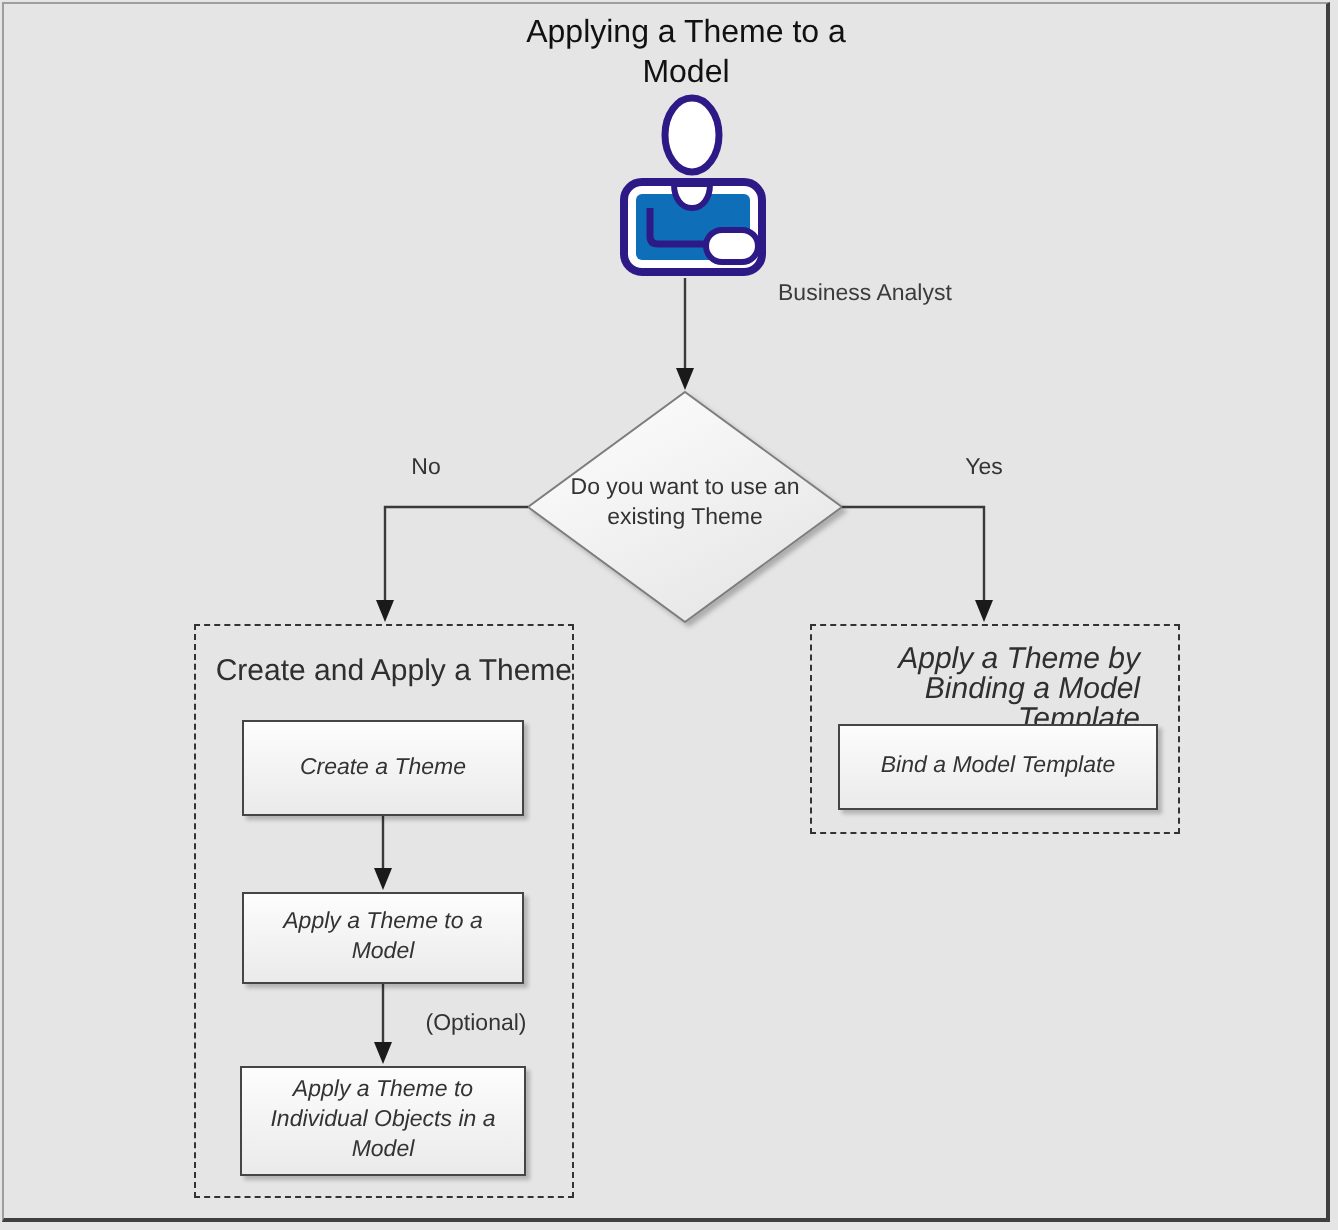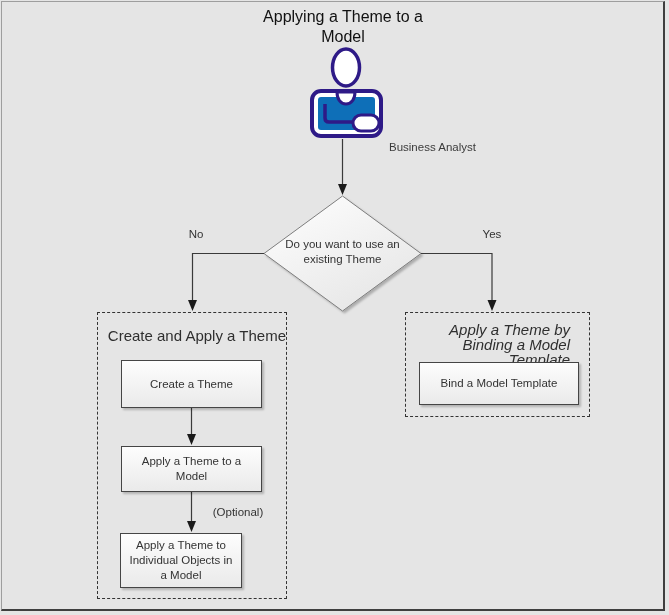--- a/index.html
+++ b/index.html
@@ -25,45 +25,46 @@
     font-size:11.5px; color:#3b3b3b; white-space:nowrap;margin-left:32px;
   }
   .decision-text {
     position:absolute; left:270px; top:237px; width:145px;
     font-size:11.5px; line-height:15px; text-align:center; color:#333;
   }
   .branch-label {
     position:absolute; width:40px; text-align:center;
     font-size:11.5px; color:#333;
   }
-  .branch-label.no  { left:176px; top:228px; }
+  .branch-label.no  { left:193px; top:228px; }
   .branch-label.yes { left:472px; top:228px; }
   .group {
     position:absolute; border:1px dashed #333333; background:transparent;
   }
   .group.left  { left:97px;  top:312px; width:190px; height:287px; }
   .group.right { left:405px; top:312px; width:185px; height:105px; }
   .group-title {
     width:100%; text-align:right; font-size:15px; line-height:15px; color:#2f2f2f;
   }
   .group.left  .group-title { margin-top:15px; }
   .group.right .group-title-wrap { display:flex; justify-content:center; margin-top:9px; }
   .group.right .group-title { width:145px;font-style:italic; }
   .step-box {
     position:absolute;
     background:linear-gradient(180deg, #fdfdfd 0%, #eaeaea 100%);
     border:1px solid #454545;
     box-shadow:2px 2px 2px rgba(0,0,0,0.22);
     display:flex; align-items:center; justify-content:center;
     text-align:center; font-size:11.5px; line-height:15px; color:#333;
     padding:2px 6px;
+    font-style:italic;
   }
   .box-1 { left:121px; top:360px; width:141px; height:48px; }
   .box-2 { left:121px; top:446px; width:141px; height:46px; }
-  .box-3 { left:120px; top:533px; width:122px; height:55px; }
+  .box-3 { left:120px; top:533px; width:143px; height:55px; }
   .box-r { left:419px; top:362px; width:160px; height:43px; }
   .optional-label {
     position:absolute; left:200px; top:506px; width:76px; text-align:center;
     font-size:11.5px; color:#333;
   }
 </style>
 </head>
 <body>
 
 <div class="canvas">

